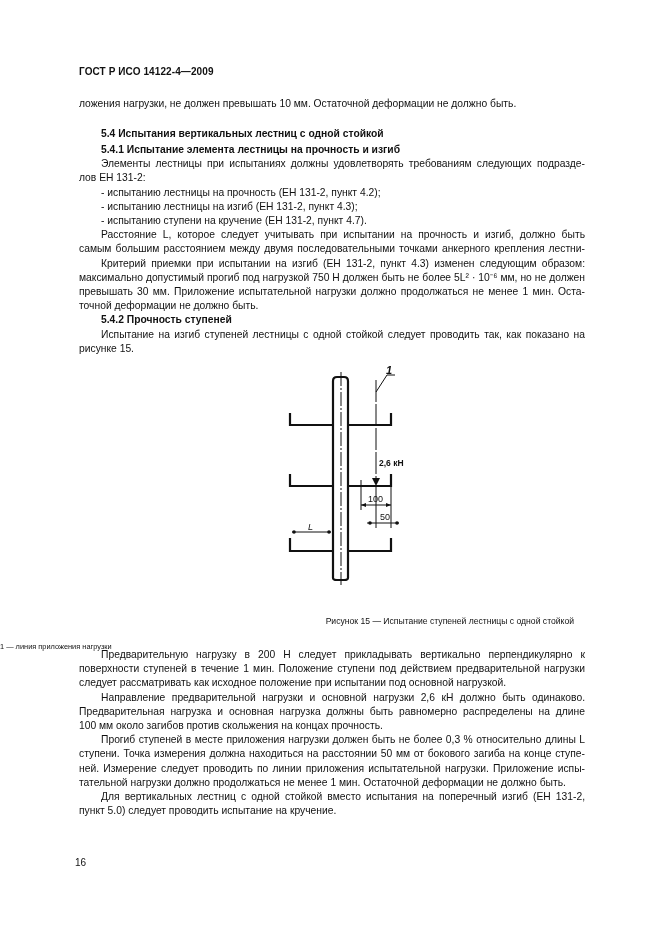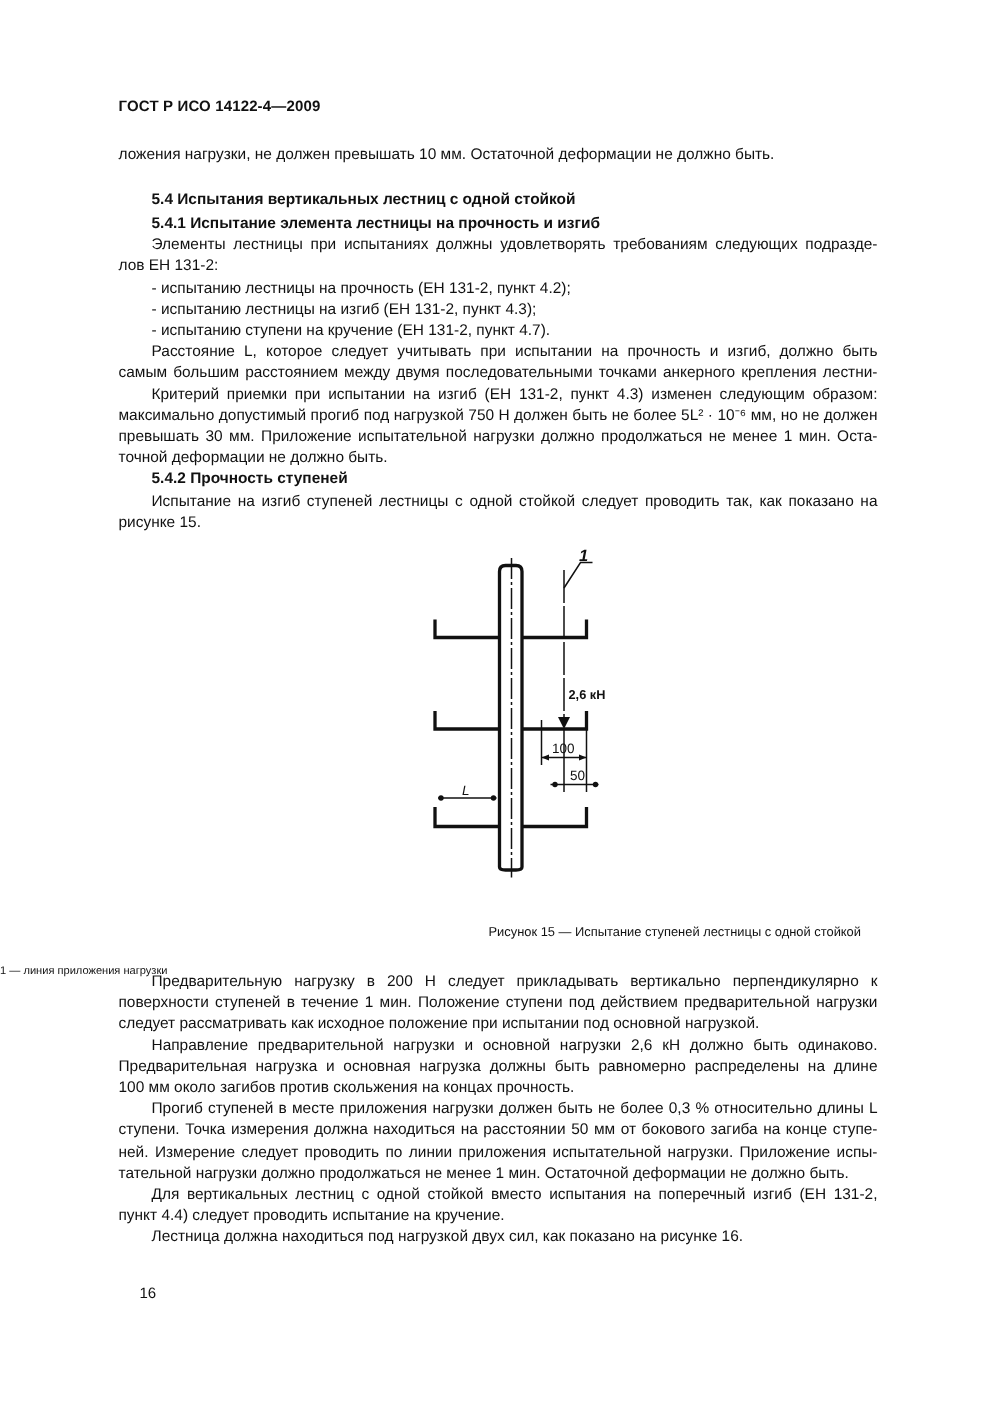--- a/index.html
+++ b/index.html
@@ -6,21 +6,21 @@
   body { width: 661px; height: 936px; position: relative; overflow: hidden;
          font-family: "Liberation Sans", sans-serif; color: #111; }
   .page-header { position: absolute; left: 79px; top: 66px; font-size: 10px; font-weight: bold; letter-spacing: 0.1px; }
   .txt { position: absolute; left: 79px; width: 506px; font-size: 10.3px; line-height: 14.2px; text-align: justify; }
   .line { display: block; white-space: nowrap; text-align: justify; text-align-last: justify; }
   .line.last { text-align-last: left; }
   .ind { padding-left: 22px; }
   .h { font-weight: bold; }
   .caption-legend { position: absolute; left: 0; width: 644px; top: 594px; font-size: 7.4px; margin-top: 48px; }
   .caption { position: absolute; left: 0; width: 574px; top: 616px; text-align: right; font-size: 8.6px; }
-  .page-num { position: absolute; left: 93px; top: 857px; font-size: 10px; }
+  .page-num { position: absolute; left: 75px; top: 857px; font-size: 10px; }
   svg text { font-family: "Liberation Sans", sans-serif; }
 </style>
 </head>
 <body>
 
 <div class="page-header">ГОСТ Р ИСО 14122-4—2009</div>
 
 <div class="txt" style="top:97px;">
   <span class="line last">ложения нагрузки, не должен превышать 10 мм. Остаточной деформации не должно быть.</span>
 </div>
@@ -97,17 +97,16 @@
   <span class="line">поверхности ступеней в течение 1 мин. Положение ступени под действием предварительной нагрузки</span>
   <span class="line last">следует рассматривать как исходное положение при испытании под основной нагрузкой.</span>
   <span class="line ind">Направление предварительной нагрузки и основной нагрузки 2,6 кН должно быть одинаково.</span>
   <span class="line">Предварительная нагрузка и основная нагрузка должны быть равномерно распределены на длине</span>
   <span class="line last">100 мм около загибов против скольжения на концах прочность.</span>
   <span class="line ind">Прогиб ступеней в месте приложения нагрузки должен быть не более 0,3 % относительно длины L</span>
   <span class="line">ступени. Точка измерения должна находиться на расстоянии 50 мм от бокового загиба на конце ступе-</span>
   <span class="line">ней. Измерение следует проводить по линии приложения испытательной нагрузки. Приложение испы-</span>
   <span class="line last">тательной нагрузки должно продолжаться не менее 1 мин. Остаточной деформации не должно быть.</span>
   <span class="line ind">Для вертикальных лестниц с одной стойкой вместо испытания на поперечный изгиб (ЕН 131-2,</span>
-  <span class="line last">пункт 4.4) следует проводить испытание на кручение.</span>
-  <span class="line last ind">Лестница должна находиться под нагрузкой двух сил, как показано на рисунке 16.</span>
+  <span class="line last">пункт 5.0) следует проводить испытание на кручение.</span>
 </div>
 
 <div class="page-num">16</div>
 
 </body></html>

